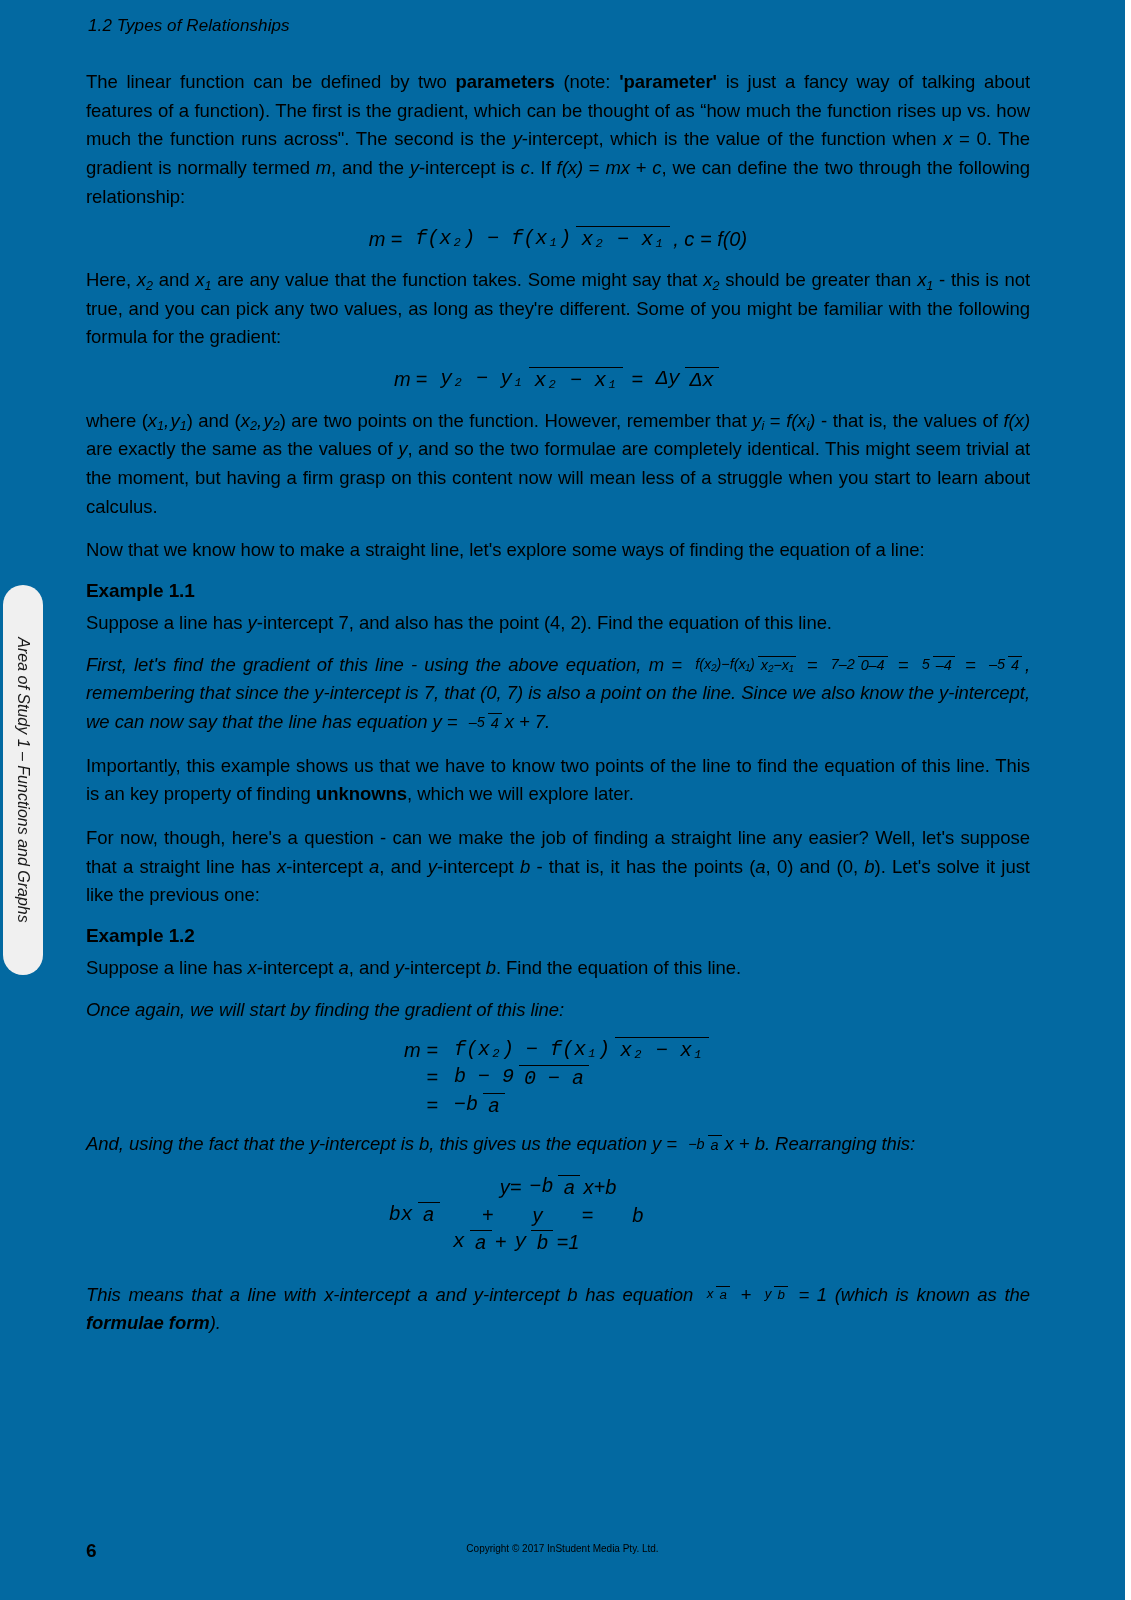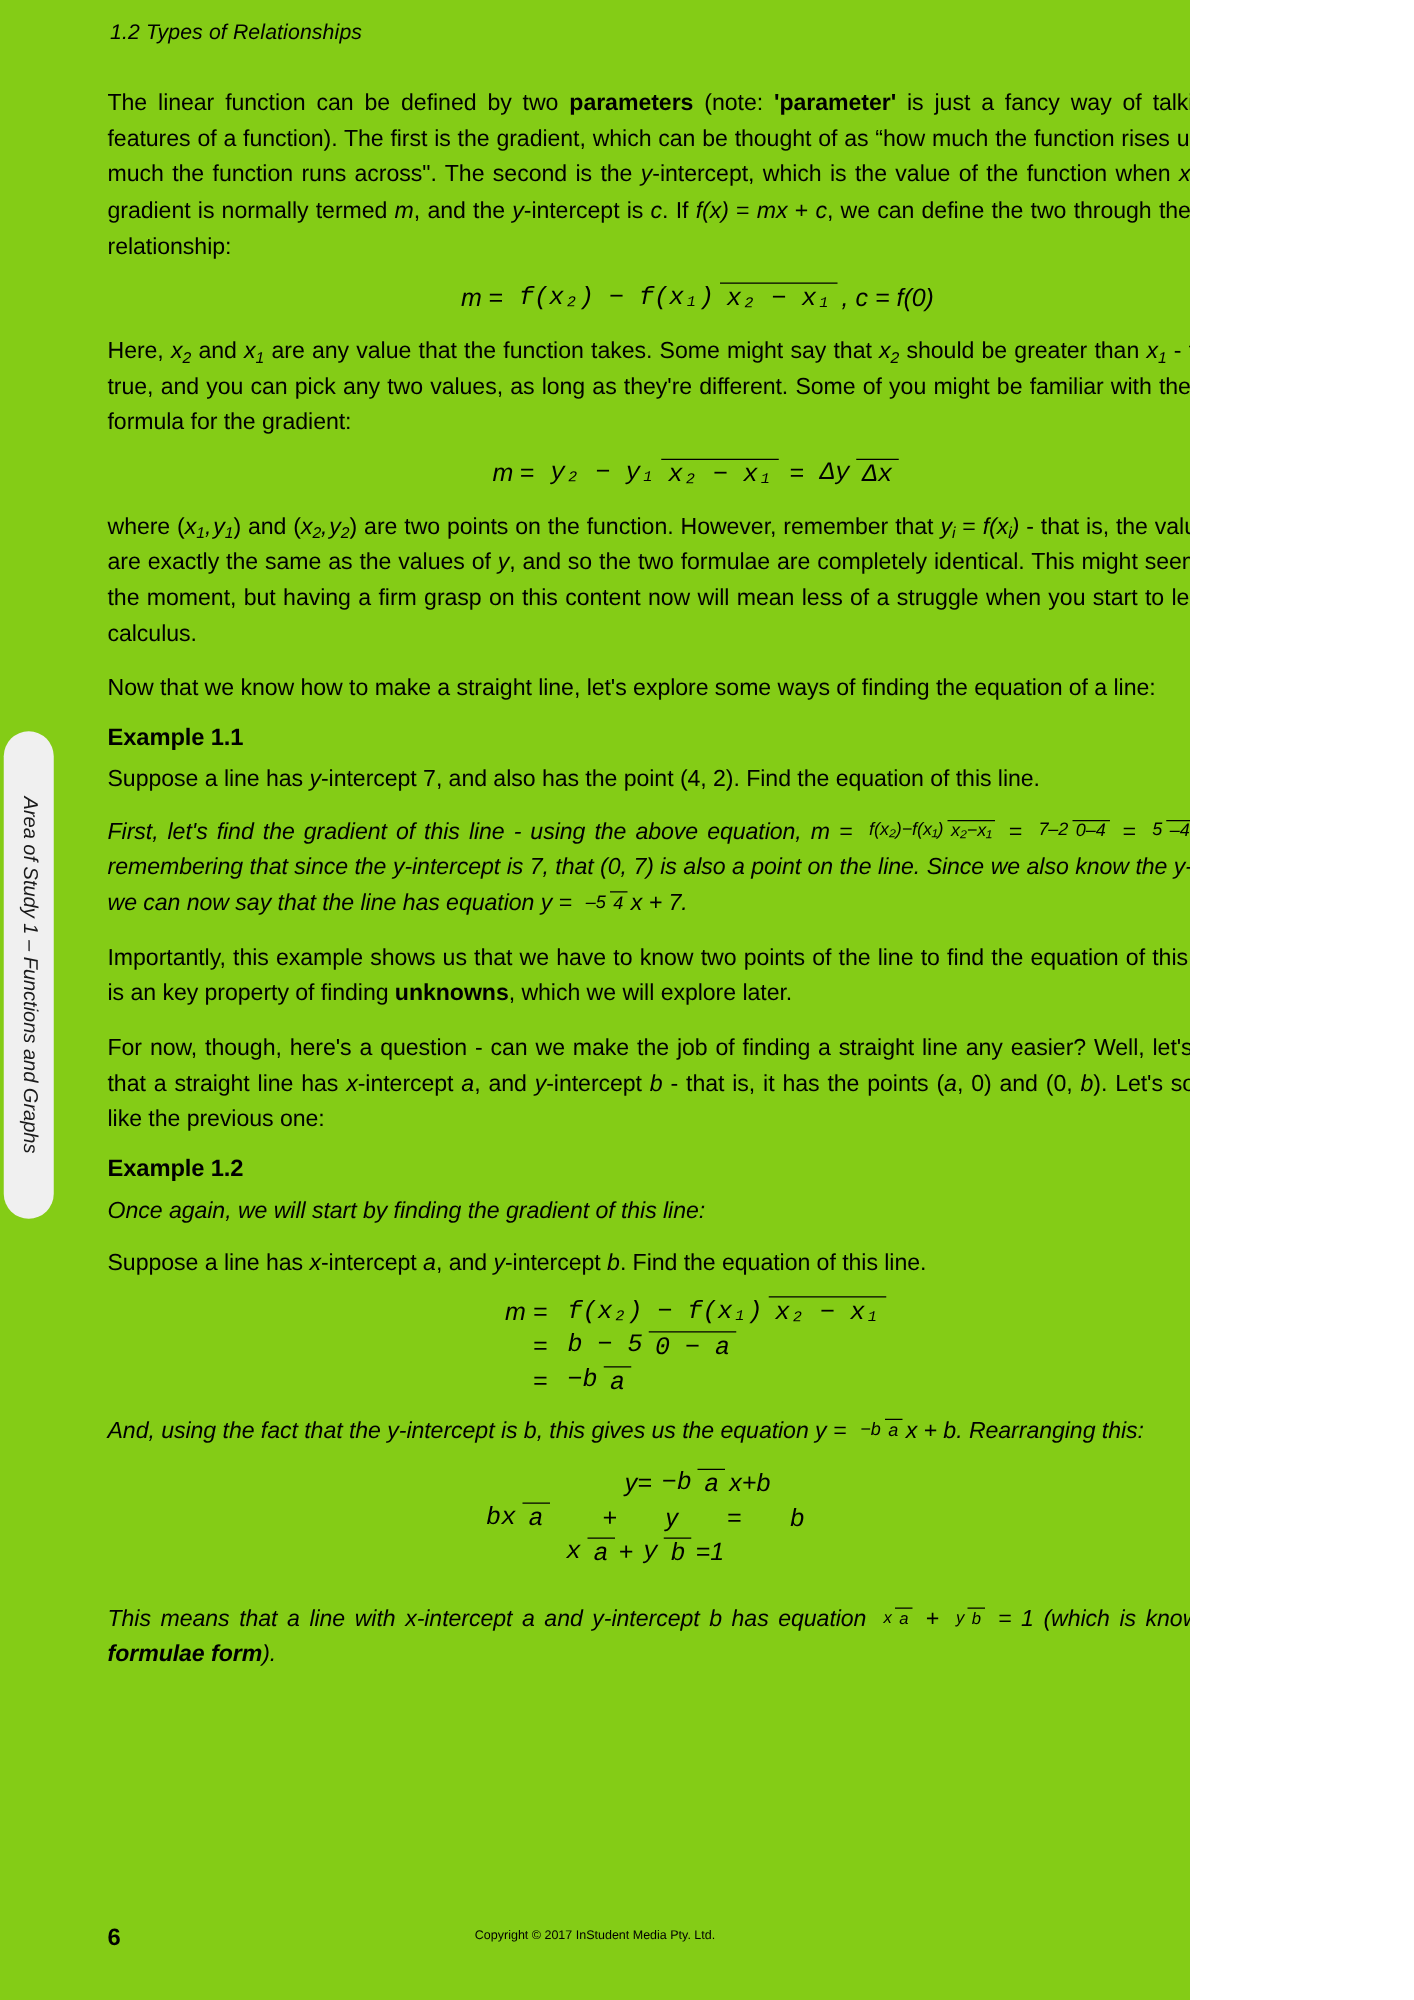--- a/index.html
+++ b/index.html
@@ -6,23 +6,23 @@
     margin: 0;
     padding: 0;
     background: #ffffff;
   }
   body {
     font-family: "Liberation Sans", sans-serif;
     color: #000000;
   }
   .page {
     position: relative;
-    width: 952px;
+    width: 1125px;
     height: 1600px;
-    background: #84cc16;
+    background: #0369a1;
     overflow: hidden;
     box-sizing: border-box;
   }
 
   
   .running-head {
     position: absolute;
     top: 16px;
     left: 88px;
     font-style: italic;
@@ -270,37 +270,37 @@
         </span><span>, remembering that since the </span><span>y</span><span>-intercept is 7, that (0, 7) is also a point on the line. Since we also know the </span><span>y</span><span>-intercept, we can now say that the line has equation </span><span>y</span><span> = </span><span class="ifrac">
           <span class="num">–5</span>
           <span class="den">4</span>
         </span><span>x</span><span> + 7.</span></p>
 
     <p class="para"><span>Importantly, this example shows us that we have to know two points of the line to find the equation of this line. This is an key property of finding </span><b>unknowns</b><span>, which we will explore later.</span></p>
 
     <p class="para"><span>For now, though, here's a question - can we make the job of finding a straight line any easier? Well, let's suppose that a straight line has </span><i class="var">x</i><span>-intercept </span><i class="var">a</i><span>, and </span><i class="var">y</i><span>-intercept </span><i class="var">b</i><span> - that is, it has the points (</span><i class="var">a</i><span>, 0) and (0, </span><i class="var">b</i><span>). Let's solve it just like the previous one:</span></p>
 
     <h3 class="example-head">Example 1.2</h3>
+    <p class="para tight"><span>Suppose a line has </span><i class="var">x</i><span>-intercept </span><i class="var">a</i><span>, and </span><i class="var">y</i><span>-intercept </span><i class="var">b</i><span>. Find the equation of this line.</span></p>
+
     <p class="para italic tight">Once again, we will start by finding the gradient of this line:</p>
-
-    <p class="para tight"><span>Suppose a line has </span><i class="var">x</i><span>-intercept </span><i class="var">a</i><span>, and </span><i class="var">y</i><span>-intercept </span><i class="var">b</i><span>. Find the equation of this line.</span></p>
 
     <div class="eqn-align">
       <div class="lhs"><span>m</span> <span>=</span></div>
       <div class="rhs">
         <span class="frac">
           <span class="num">f(x₂) − f(x₁)</span>
           <span class="den">x₂ − x₁</span>
         </span>
       </div>
 
       <div class="lhs"><span>=</span></div>
       <div class="rhs">
         <span class="frac">
-          <span class="num">b − 5</span>
+          <span class="num">b − 9</span>
           <span class="den">0 − a</span>
         </span>
       </div>
 
       <div class="lhs"><span>=</span></div>
       <div class="rhs">
         <span class="frac">
           <span class="num">−b</span>
           <span class="den">a</span>
         </span>

